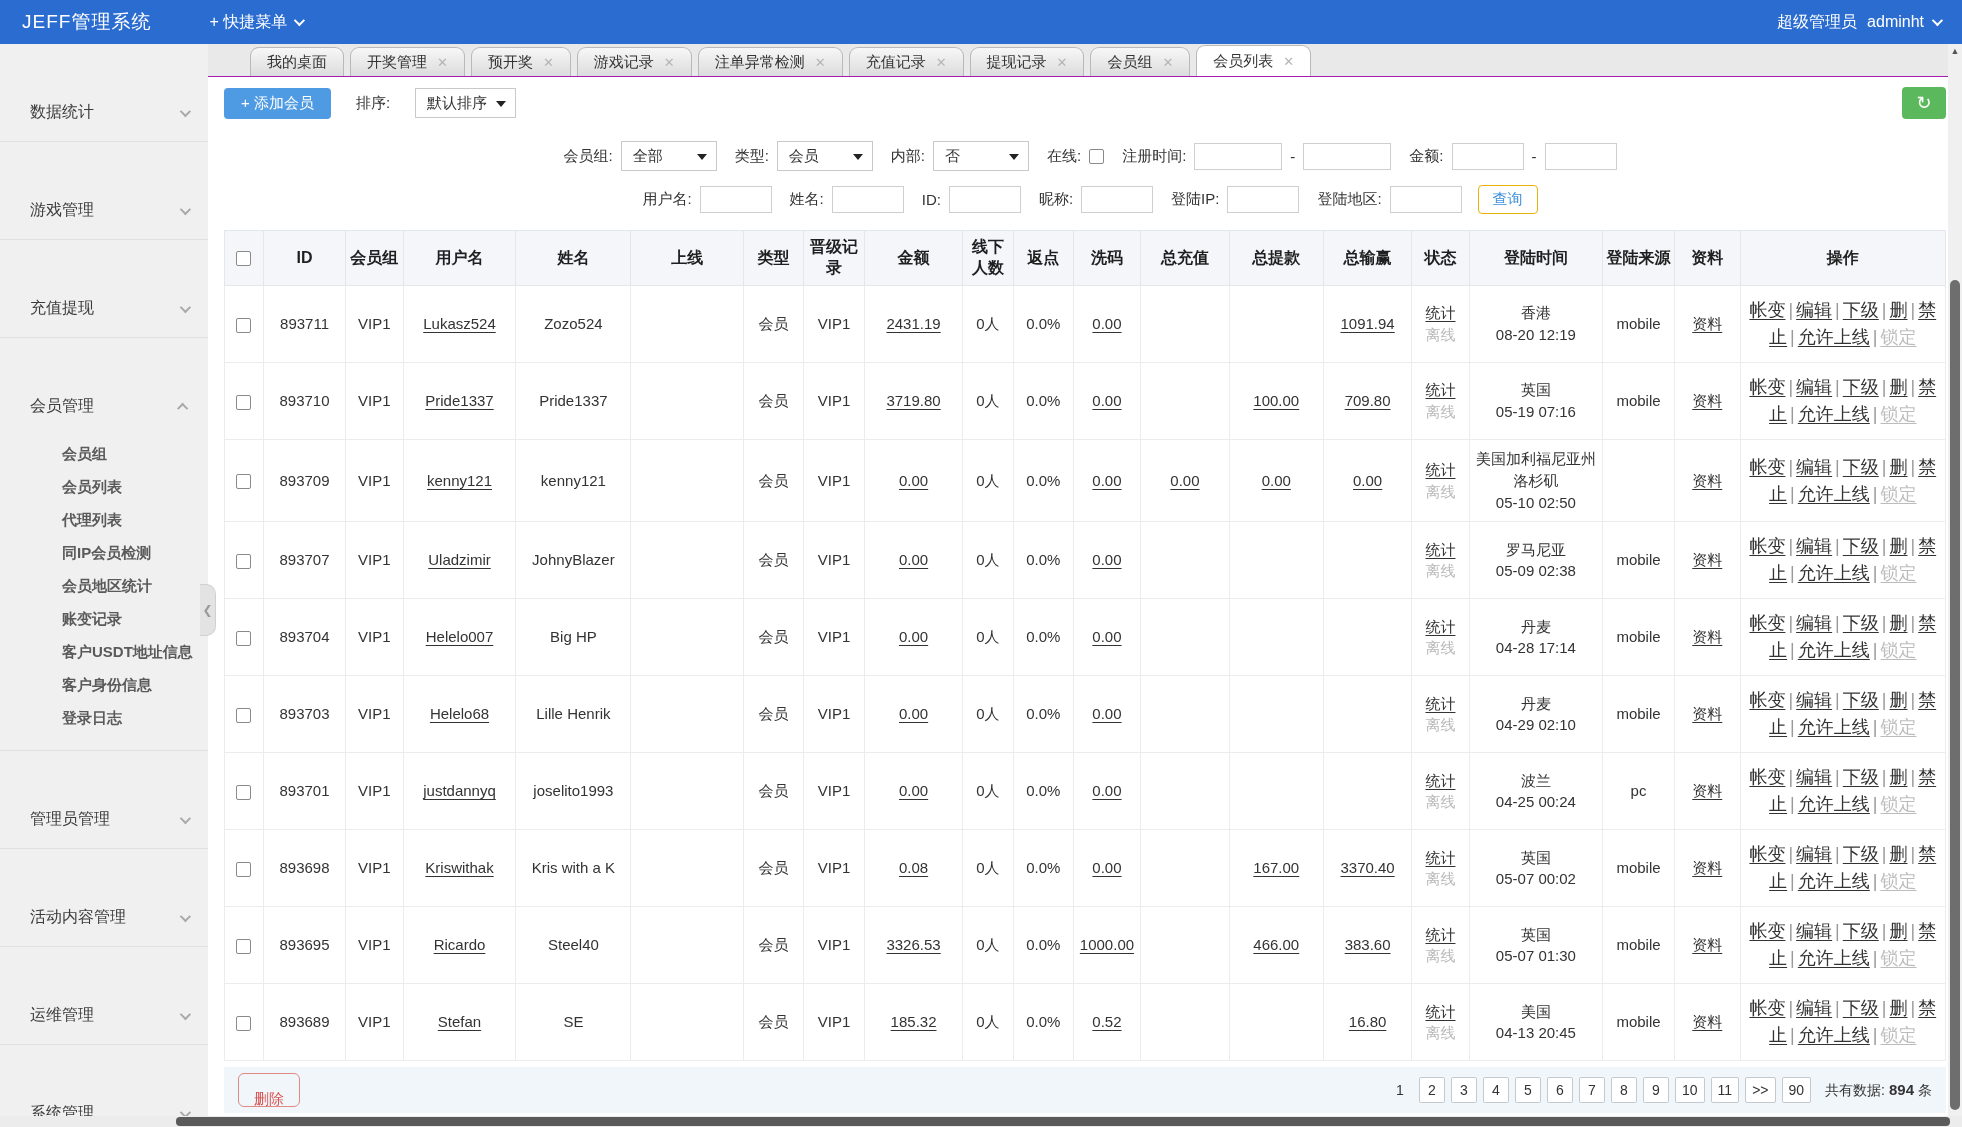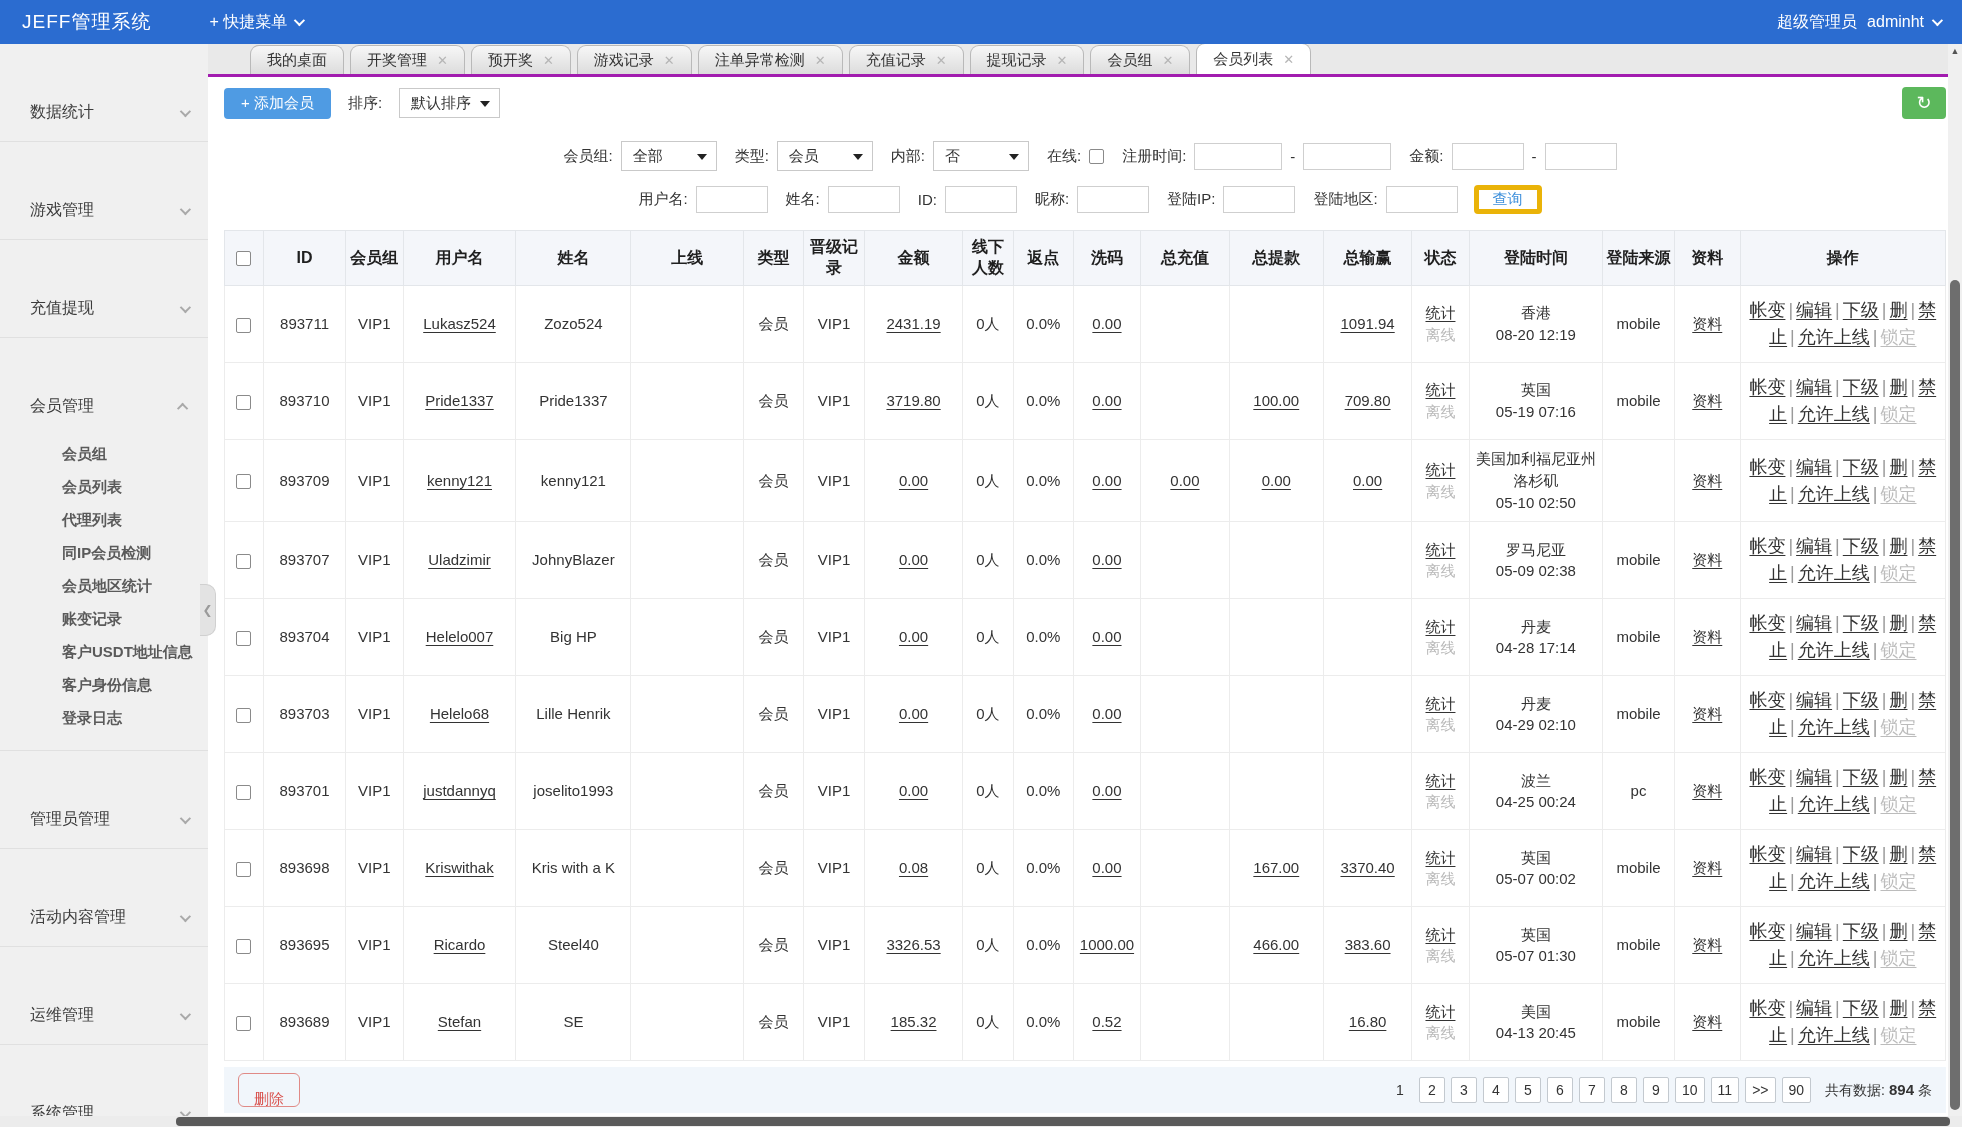--- a/index.html
+++ b/index.html
@@ -20,41 +20,41 @@
   .side-group { border-bottom:1px solid #e0e0e0; }
   .side-group-head { height:57px; display:flex; align-items:center; padding:0 20px 0 30px; font-size:16px; color:#3c3c3c; cursor:pointer;margin-top:40px; }
   .side-group-head .chev { margin-left:auto; }
   .side-children { padding:2px 0 16px 0; }
   .side-child { height:33px; line-height:33px; padding-left:62px; font-size:15px; color:#5a5a5a; font-weight:bold; cursor:pointer; }
   .side-handle { position:absolute; left:200px; top:540px; width:16px; height:52px; background:#e3e3e3; border:1px solid #d0d0d0; border-left:none; border-radius:0 10px 10px 0; display:flex; align-items:center; justify-content:center; color:#9a9a9a; font-size:12px; cursor:pointer; z-index:4; }
 
   .main { flex:1; display:flex; flex-direction:column; min-width:0; }
 
   
-  .tabbar { height:33px; background:#e9e9e9; border-bottom:3px solid #a21caf; display:flex; align-items:flex-end; padding-left:42px; }
+  .tabbar { height:33px; background:#e9e9e9; border-bottom:1px solid #a21caf; display:flex; align-items:flex-end; padding-left:42px; }
   .tab { height:29px; display:flex; align-items:center; padding:0 16px; margin-right:6px; background:linear-gradient(#f7f7f7,#dcdcdc); border:1px solid #b9b9b9; border-bottom:none; border-radius:9px 9px 0 0; font-size:15px; color:#333; cursor:pointer; white-space:nowrap; }
   .tab.active { background:#fff; height:31px; }
   .tab .close { margin-left:10px; color:#b5b5b5; font-size:13px; }
 
   
   .panel { background:#fff; flex:1; padding:0 16px; position:relative; }
-  .toolbar { display:flex; align-items:center; padding:10px 0 8px 0; gap:17px; }
+  .toolbar { display:flex; align-items:center; padding:10px 0 8px 0; gap:25px; }
   .btn-add { background:#4f9be3; color:#fff; border:none; border-radius:4px; height:31px; padding:0 17px; font-size:15px; cursor:pointer; font-family:inherit; }
   .sort-label { font-size:15px; color:#333; }
   .selectbox { position:relative; border:1px solid #c9c9c9; background:#fff; height:30px; min-width:96px; display:flex; align-items:center; padding:0 28px 0 11px; font-size:15px; cursor:pointer; }
   .selectbox:after { content:""; position:absolute; right:9px; top:12px; border:5px solid transparent; border-top:6px solid #222; }
   .btn-refresh { margin-left:auto; background:#5cb85c; color:#fff; border:none; border-radius:4px; width:44px; height:32px; font-size:18px; cursor:pointer; }
 
   
   .filter-row { display:flex; align-items:center; justify-content:center; gap:8px; margin:14px 0 0 0; font-size:15px; color:#333; }
   .filter-row label { margin-left:10px; }
   .f-input { border:1px solid #cfcfcf; height:27px; width:72px; padding:0 5px; font-size:14px; font-family:inherit; }
   .f-input.wide { width:88px; }
   .f-check { width:15px; height:15px; appearance:none; border:1px solid #8a8a8a; border-radius:2px; background:#fff; cursor:pointer; }
-  .btn-search { background:#fff; border:5px solid #eab308; color:#3d8fdb; border-radius:4px; height:29px; padding:0 14px; font-size:15px; margin-left:8px; cursor:pointer; font-family:inherit; }
+  .btn-search { background:#fff; border:1px solid #eab308; color:#3d8fdb; border-radius:4px; height:29px; padding:0 14px; font-size:15px; margin-left:8px; cursor:pointer; font-family:inherit; }
 
   
   table { width:100%; border-collapse:collapse; table-layout:fixed; margin-top:16px; }
   th { background:#f4f6fa; font-size:16px; font-weight:bold; color:#1f1f1f; padding:6px 3px; border:1px solid #e3e6ea; height:52px; }
   td { font-size:15px; color:#333; text-align:center; padding:8px 3px; border:1px solid #ececec; height:77px; word-wrap:break-word; overflow-wrap:break-word; line-height:1.45; }
   td a, .status-stat, .profile-link { color:#333; text-decoration:underline; text-underline-offset:3px; cursor:pointer; }
   .status-off { color:#b9b9b9; }
   .ops { font-size:18px; line-height:1.5; }
   .ops .sep { color:#9a9a9a; margin:0 3px; text-decoration:none; }
   .ops .locked { color:#bcbcbc; text-decoration:underline; text-underline-offset:3px; }

